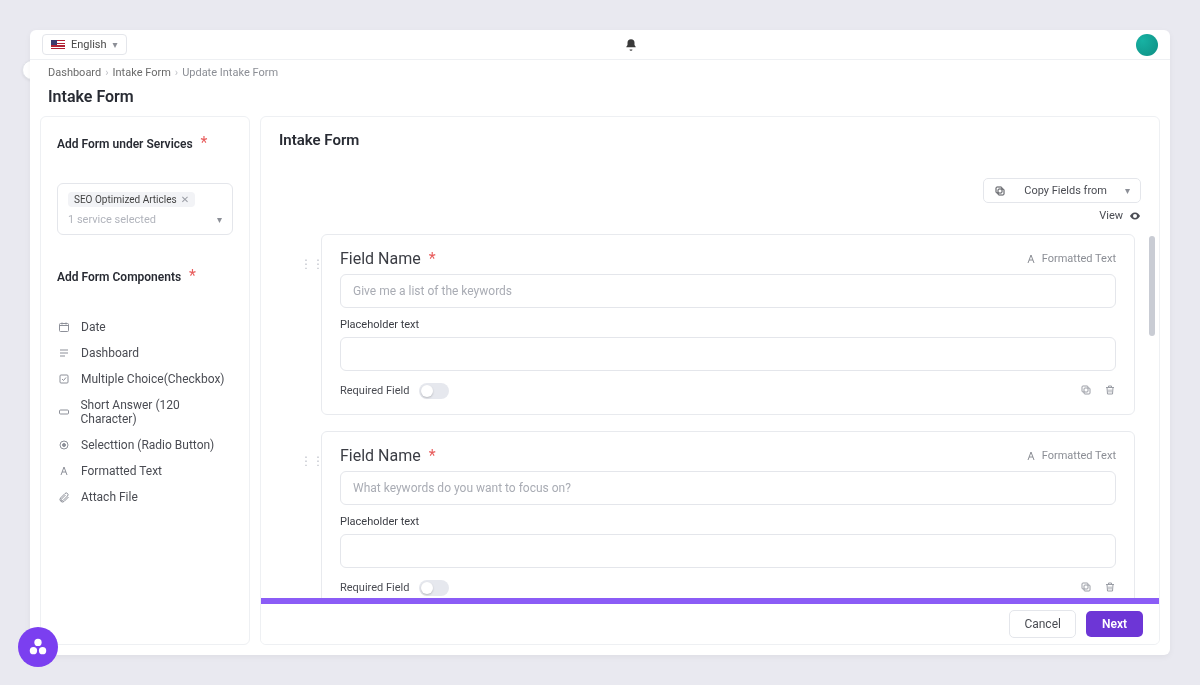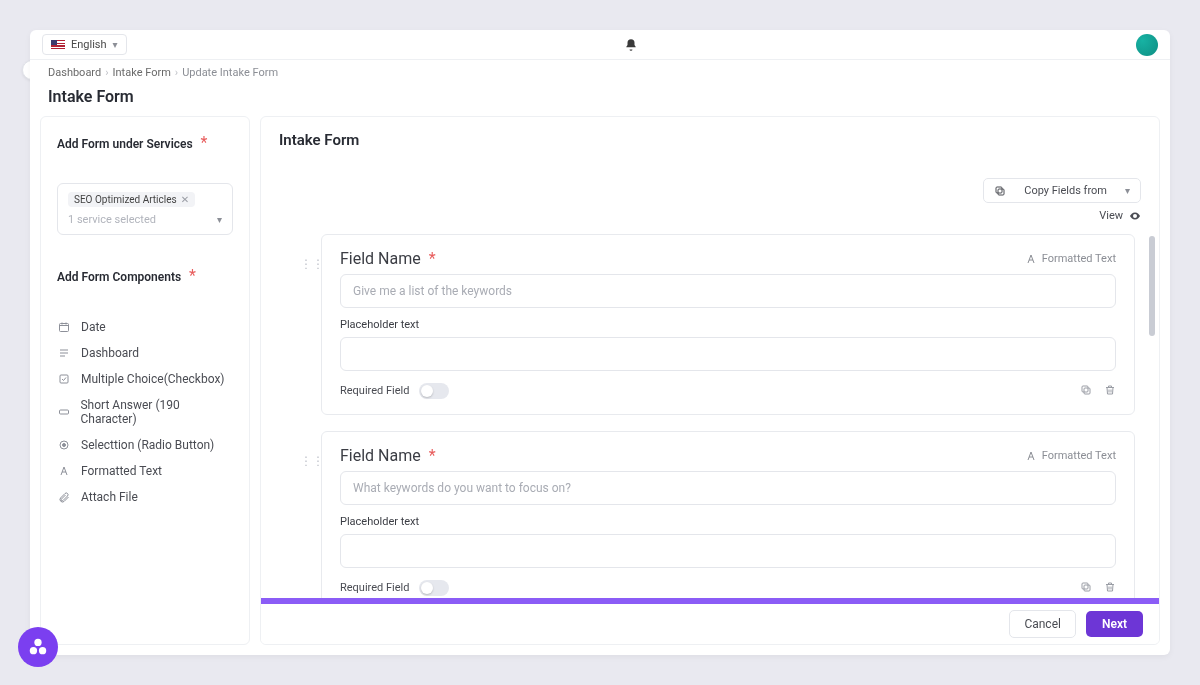--- a/index.html
+++ b/index.html
@@ -166,21 +166,21 @@
               </svg>
           </span>
           <span>Multiple Choice(Checkbox)</span>
         </li>
         <li class="component-item">
           <span class="ico">
             <svg class="svg-icon" viewBox="0 0 24 24" fill="none" stroke="currentColor" stroke-width="2">
                 <rect x="3" y="8" width="18" height="8" rx="2"></rect>
               </svg>
           </span>
-          <span>Short Answer (190 Character)</span>
+          <span>Short Answer (120 Character)</span>
         </li>
         <li class="component-item">
           <span class="ico">
             <svg class="svg-icon" viewBox="0 0 24 24" fill="none" stroke="currentColor" stroke-width="2">
                 <circle cx="12" cy="12" r="8"></circle>
                 <circle cx="12" cy="12" r="3" fill="currentColor"></circle>
               </svg>
           </span>
           <span>Selecttion (Radio Button)</span>
         </li>

